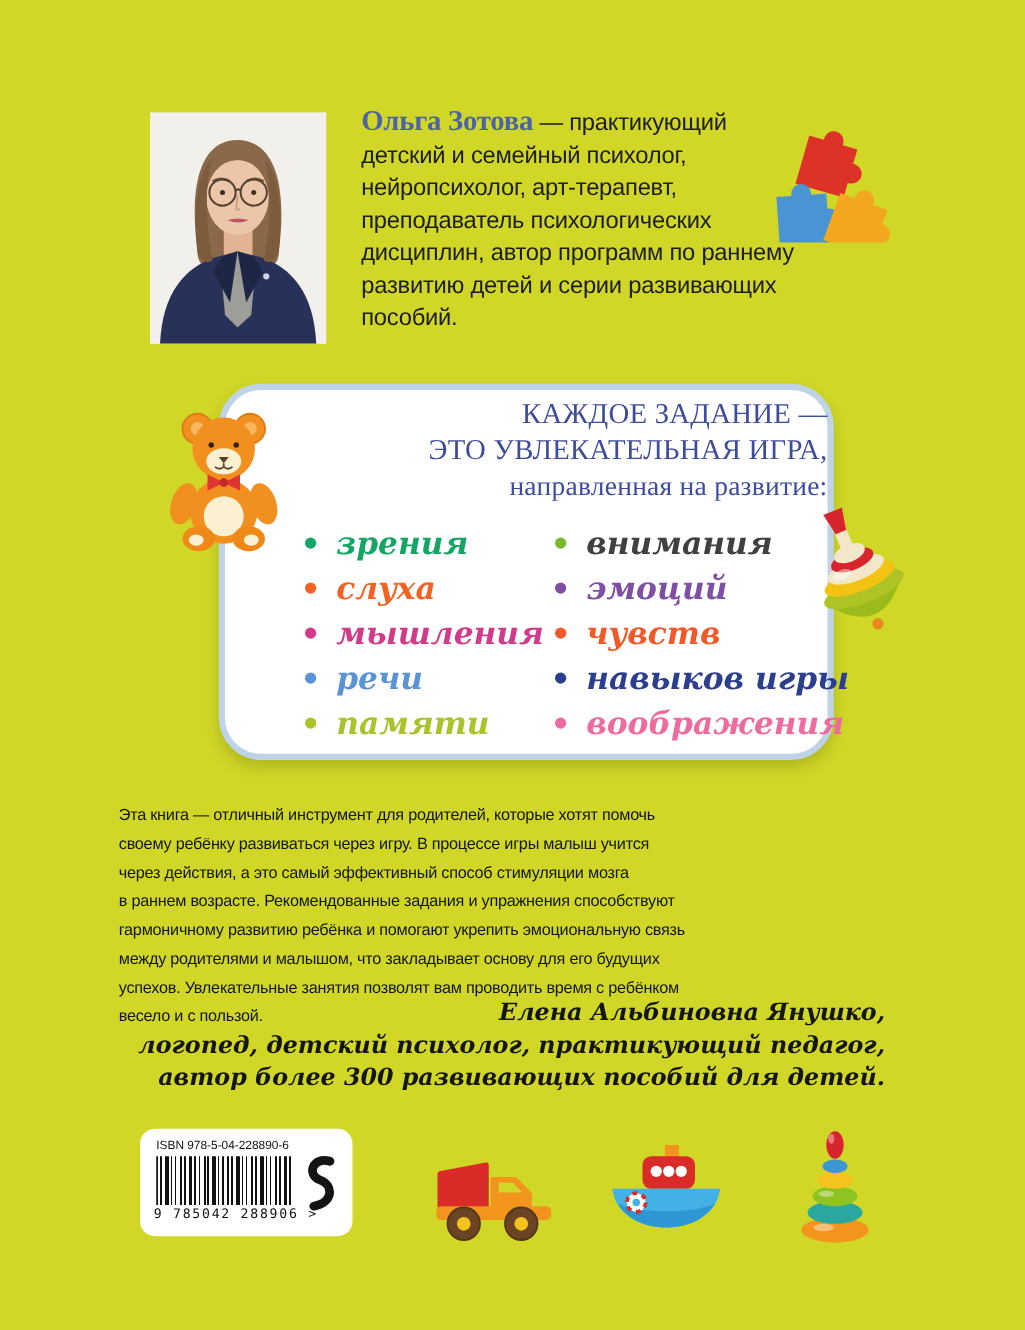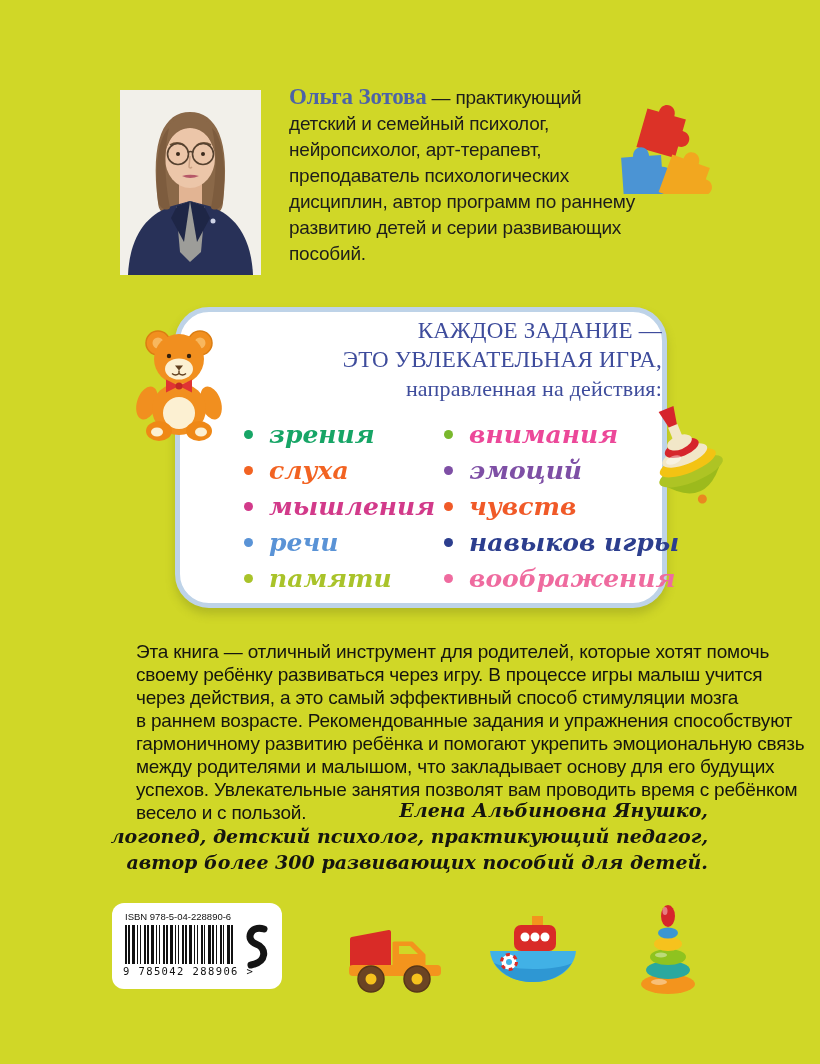--- a/index.html
+++ b/index.html
@@ -23,21 +23,21 @@
   .card-title{margin-top:4px;text-align:right;font-family:"Liberation Serif",serif;font-weight:normal;font-size:23px;line-height:29px;letter-spacing:0.2px;}
   .card-title .sub{font-size:22px;}
   .cols{display:flex;margin-top:13px;padding-left:64px;}
   ul.col{list-style:none;margin:0;padding:0;width:200px;}
   ul.col li{display:flex;align-items:center;height:36px;font-family:"DejaVu Serif",serif;font-style:italic;font-weight:bold;font-size:25px;white-space:nowrap;}
   .dot{width:9px;height:9px;border-radius:50%;margin-right:16px;flex:none;}
   .bear{position:absolute;left:-49px;top:13px;}
   .toy-top{position:absolute;right:-77px;top:89px;}
 
   
-  .review{position:absolute;left:95px;top:640px;font-size:19px;line-height:23px;color:#15150f;letter-spacing:-0.2px;white-space:nowrap;margin-left:41px;}
+  .review{position:absolute;left:95px;top:640px;font-size:13px;line-height:23px;color:#15150f;letter-spacing:-0.2px;white-space:nowrap;}
   .attribution{position:absolute;right:112px;top:797px;text-align:right;font-family:"DejaVu Serif",serif;font-style:italic;font-weight:bold;font-size:19px;line-height:26px;color:#15150f;white-space:nowrap;}
 
   
   .barcode-box{position:absolute;left:112px;top:903px;width:170px;height:86px;background:#fff;border-radius:12px;}
   .isbn{position:absolute;left:13px;top:8px;font-size:9.5px;color:#111;white-space:nowrap;}
   .bars{position:absolute;left:13px;top:22px;width:110px;height:39px;background:
     repeating-linear-gradient(90deg,#111 0 1.5px,#fff 1.5px 3px,#111 3px 4.5px,#fff 4.5px 7px,#111 7px 10px,#fff 10px 11.5px,#111 11.5px 12.5px,#fff 12.5px 15px,#111 15px 16px,#fff 16px 19px);}
   .digits{position:absolute;left:11px;top:62px;font-family:"DejaVu Sans Mono",monospace;font-size:10.5px;letter-spacing:1.4px;color:#111;white-space:nowrap;}
   .eksmo{position:absolute;right:11px;top:21px;}
   .truck{position:absolute;left:343px;top:925px;}
@@ -88,21 +88,21 @@
     </g>
     <g transform="translate(60 46) rotate(20)">
       <path d="M4 16 h12 c0 -12 16 -12 16 0 h12 v12 c12 0 12 16 0 16 v12 h-40 z" fill="#f2a71f"></path>
     </g>
   </svg>
 
   <div class="card">
     <div class="card-title" style="color: rgb(62, 76, 156);">
       <div>КАЖДОЕ ЗАДАНИЕ —</div>
       <div>ЭТО УВЛЕКАТЕЛЬНАЯ ИГРА,</div>
-      <div class="sub">направленная на действия:</div>
+      <div class="sub">направленная на развитие:</div>
     </div>
 
     <div class="cols">
       <ul class="col">
         <li>
           <span class="dot" style="background-color: rgb(23, 165, 102);"></span>
           <span style="color: rgb(23, 165, 102);">зрения</span>
         </li>
         <li>
           <span class="dot" style="background-color: rgb(242, 99, 34);"></span>
@@ -117,21 +117,21 @@
           <span style="color: rgb(90, 147, 214);">речи</span>
         </li>
         <li>
           <span class="dot" style="background-color: rgb(169, 195, 42);"></span>
           <span style="color: rgb(169, 195, 42);">памяти</span>
         </li>
       </ul>
       <ul class="col">
         <li>
           <span class="dot" style="background-color: rgb(122, 184, 45);"></span>
-          <span style="color: #ec4899;">внимания</span>
+          <span style="color: #404040;">внимания</span>
         </li>
         <li>
           <span class="dot" style="background-color: rgb(126, 79, 165);"></span>
           <span style="color: rgb(126, 79, 165);">эмоций</span>
         </li>
         <li>
           <span class="dot" style="background-color: rgb(240, 90, 40);"></span>
           <span style="color: rgb(240, 90, 40);">чувств</span>
         </li>
         <li>

